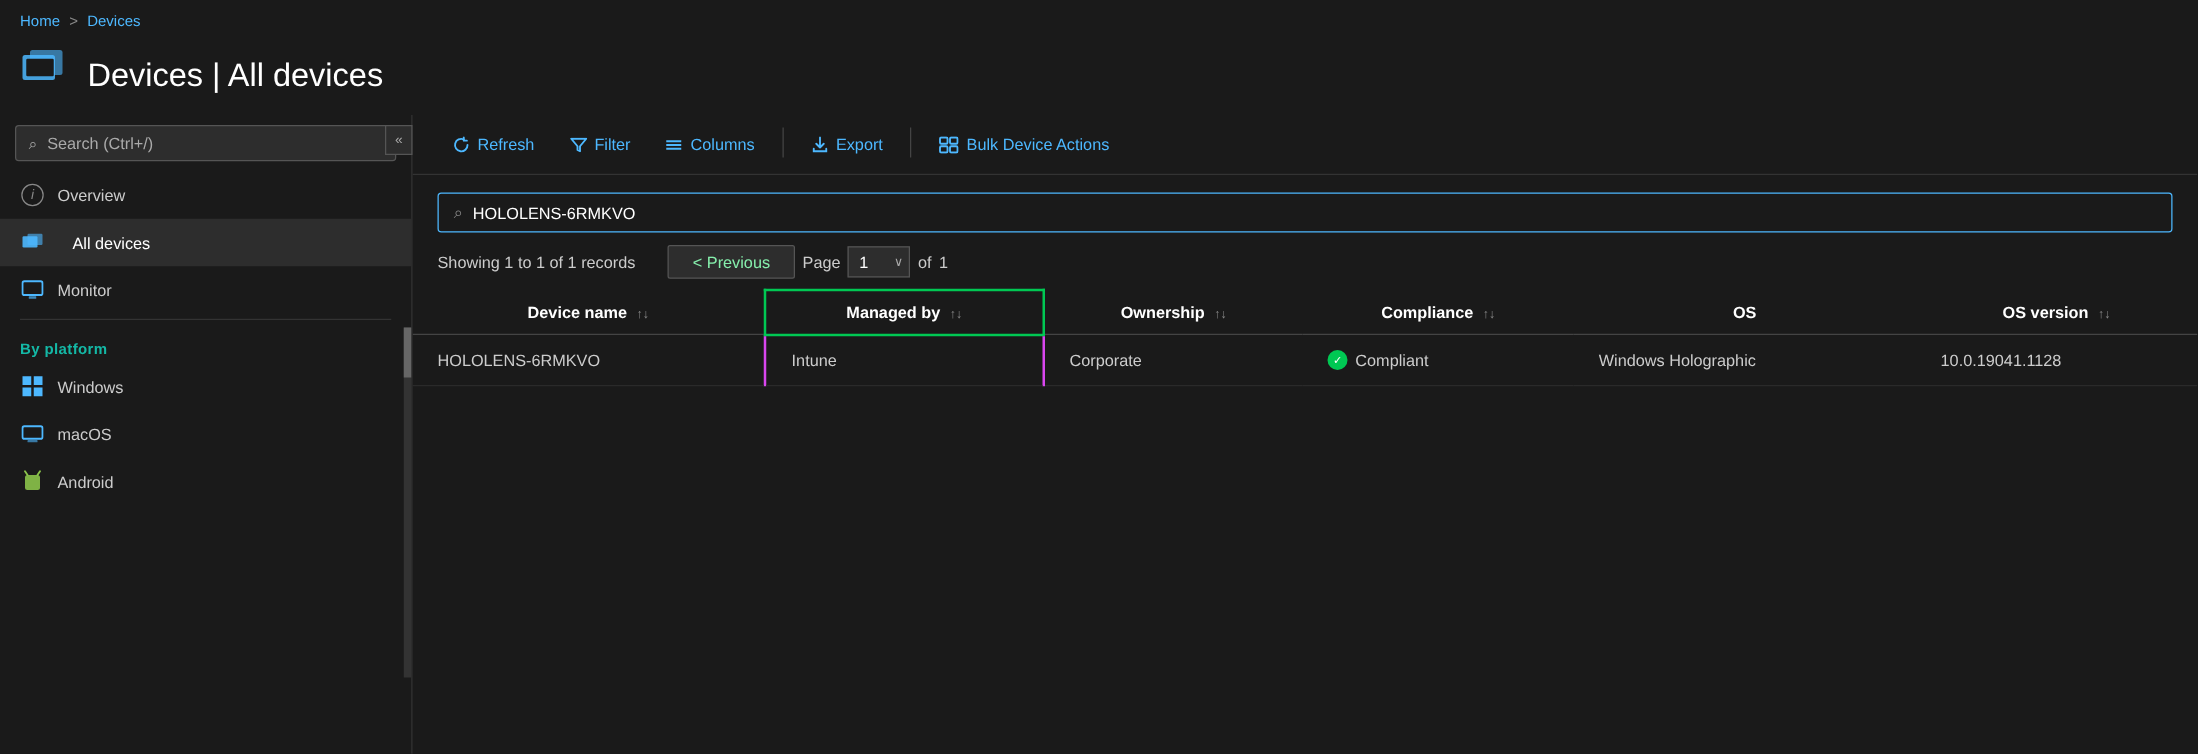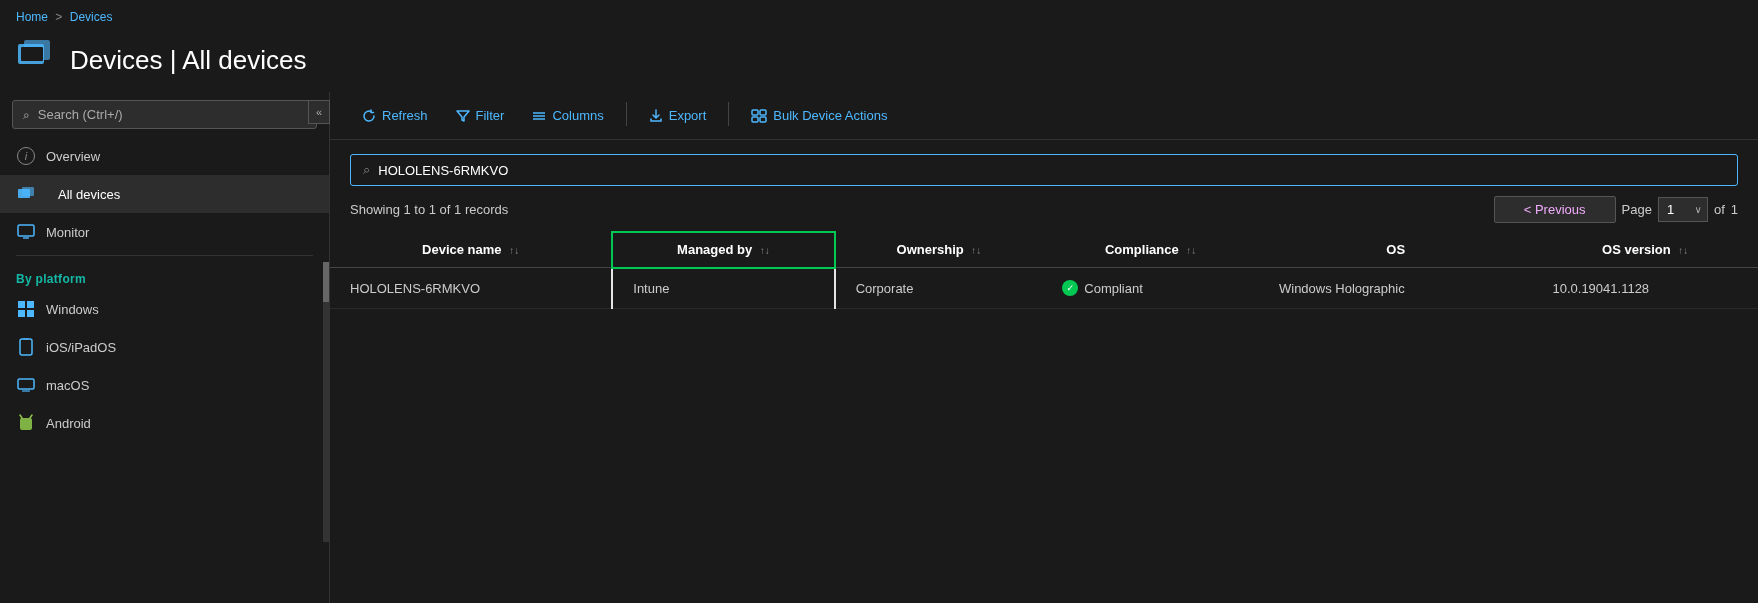--- a/index.html
+++ b/index.html
@@ -198,24 +198,24 @@
     
     .pagination {
       display: flex;
       align-items: center;
       justify-content: flex-end;
       padding: 0 20px 8px 20px;
       gap: 6px;
       font-size: 13px;
     }
     .pagination-prev {
-      padding: 5px 29px;
+      padding: 5px 19px;
       background: #2d2d2d;
       border: 1px solid #555;
-      color: #f0abfc;
+      color: #86efac;
       cursor: pointer;
       border-radius: 2px;
       font-size: 13px;
     }
     .pagination-label { color: #cccccc; }
     .pagination-select {
       background: #2d2d2d;
       border: 1px solid #555;
       color: #ffffff;
       padding: 4px 20px 4px 8px;
@@ -261,21 +261,21 @@
       font-size: 10px;
       margin-left: 4px;
       color: #888;
     }
     .data-table td {
       padding: 12px 20px;
       color: #cccccc;
       border-bottom: 1px solid #2a2a2a;
     }
     .managed-by-cell {
-      border: 2px solid #e5e5e5;
+      border: 2px solid #d946ef;
       border-radius: 4px;
       padding: 8px 20px !important;
     }
     .compliance-cell {
       display: flex;
       align-items: center;
       gap: 6px;
     }
     .compliance-dot {
       width: 16px;
@@ -380,29 +380,20 @@
         <div class="icon-windows">
           <div></div>
             <div></div>
             <div></div>
             <div></div>
         </div>
       </span>
       <span>Windows</span>
     </div>
 
-    <div class="sidebar-item">
-      <span class="item-icon">
-        <svg width="14" height="18" viewBox="0 0 14 18">
-          <rect x="1" y="1" width="12" height="16" rx="2" fill="none" stroke="#4db8ff" stroke-width="1.5"></rect>
-          <rect x="4" y="0" width="6" height="2" rx="1" fill="#4db8ff" opacity="0.5"></rect>
-        </svg>
-      </span>
-      <span>iOS/iPadOS</span>
-    </div>
 
     <div class="sidebar-item">
       <span class="item-icon">
         <svg width="18" height="14" viewBox="0 0 18 14">
           <rect x="1" y="1" width="16" height="10" rx="1.5" fill="none" stroke="#4db8ff" stroke-width="1.5"></rect>
           <rect x="5" y="12" width="8" height="2" rx="0.5" fill="#4db8ff" opacity="0.6"></rect>
         </svg>
       </span>
       <span>macOS</span>
     </div>
@@ -473,21 +464,21 @@
       </button>
     </div>
 
     <div class="search-bar-container">
       <div class="search-bar">
         <span class="search-icon">⌕</span>
         <span>HOLOLENS-6RMKVO</span>
       </div>
     </div>
 
-    <div style="display:flex; align-items:center; justify-content:space-between; padding: 2px 20px 8px 20px; gap: 26px;">
+    <div style="display:flex; align-items:center; padding: 2px 20px 8px 20px; gap: 26px;">
       <div class="records-info" style="padding:0;">
         <span>Showing 1 to 1 of 1 records</span>
       </div>
       <div class="pagination" style="padding:0;">
         <button class="pagination-prev">&lt; Previous</button>
         <span class="pagination-label">Page</span>
         <div class="pagination-select-wrap">
           <select class="pagination-select">
             <option>1</option>
           </select>

